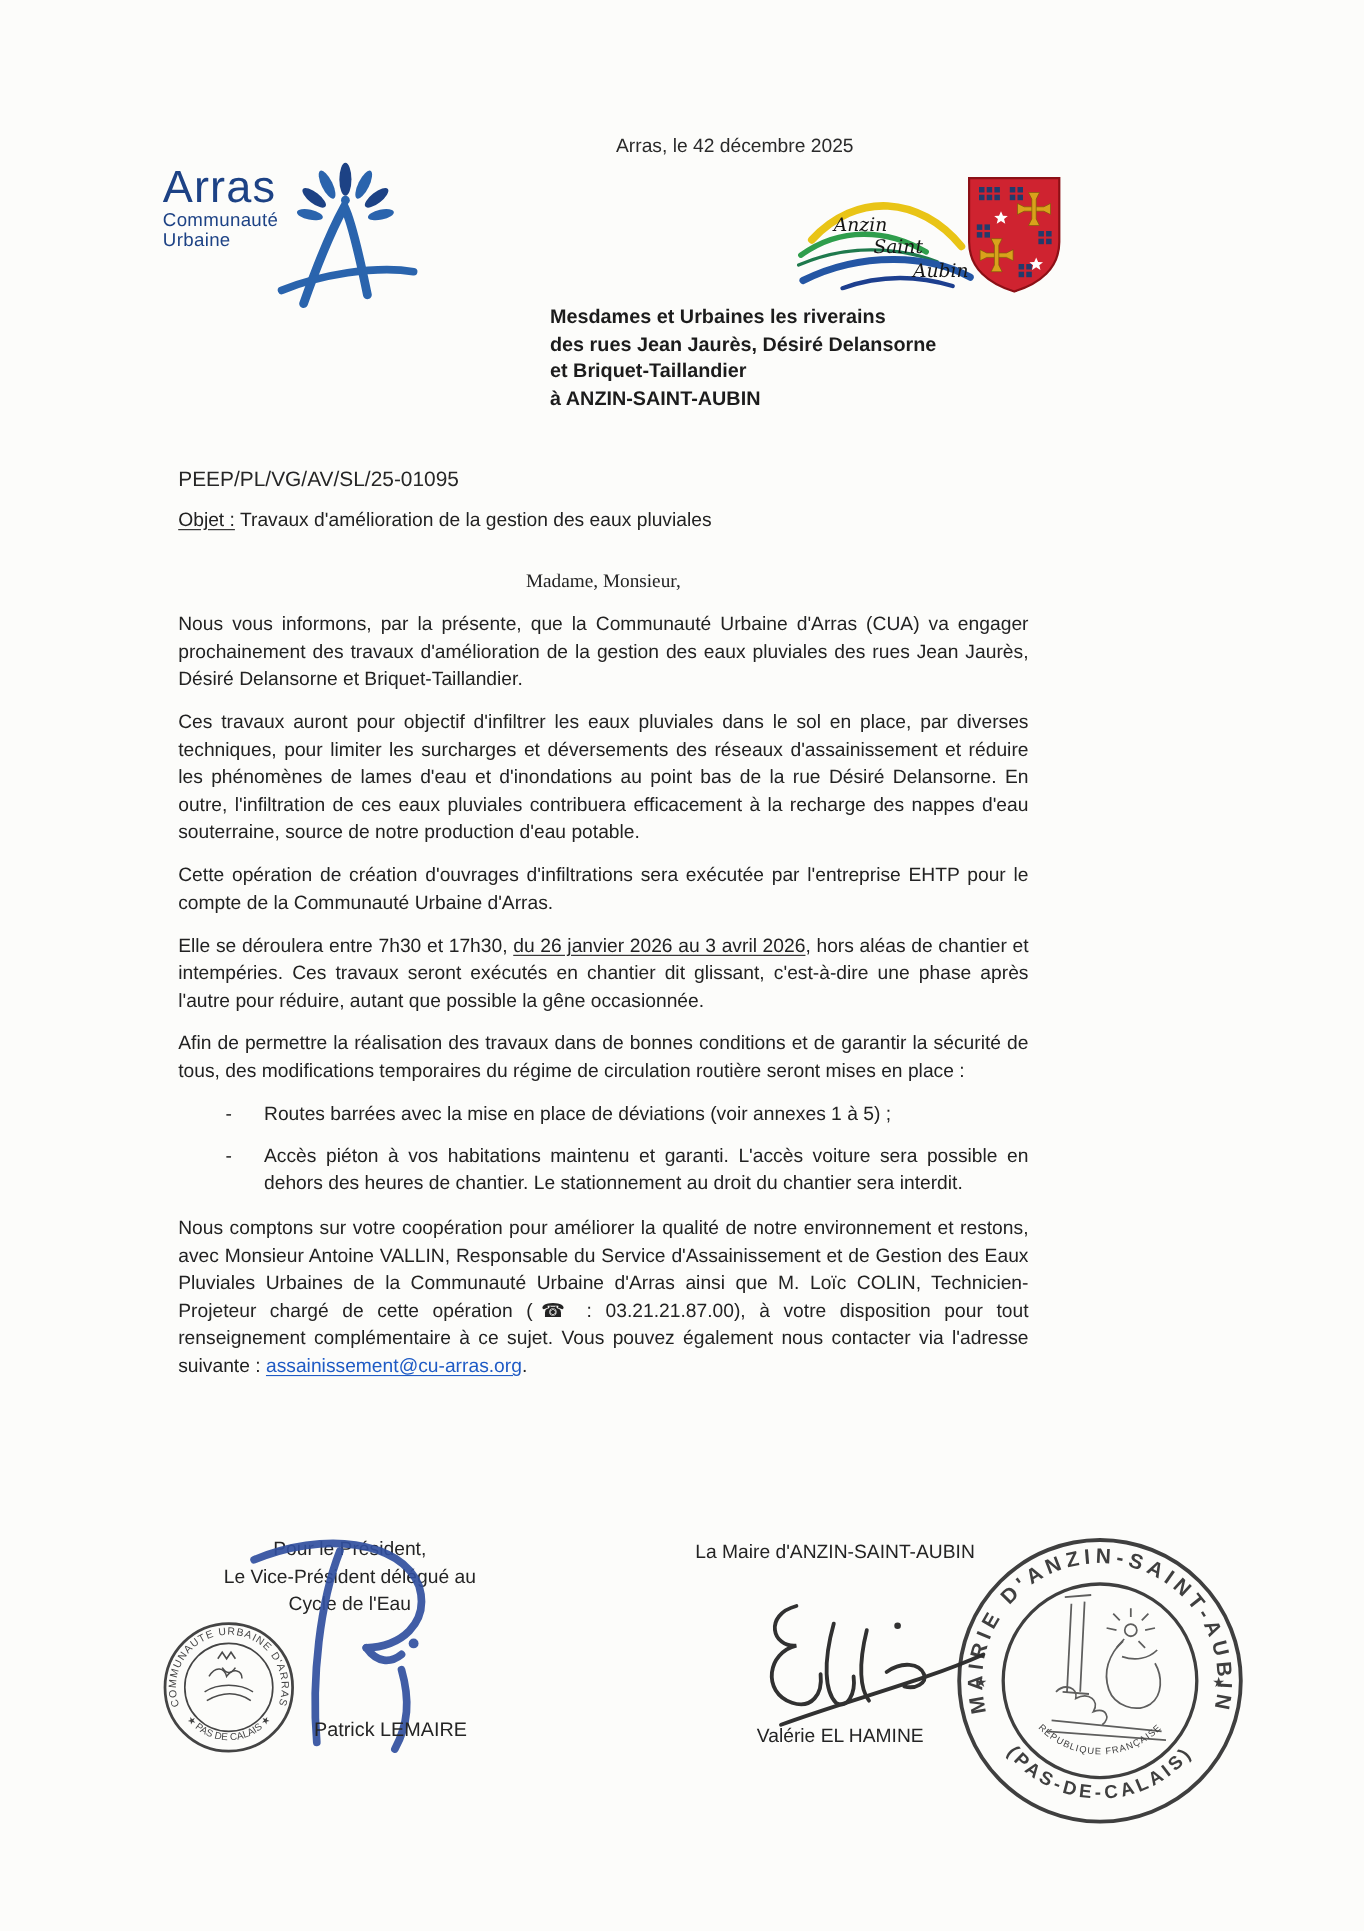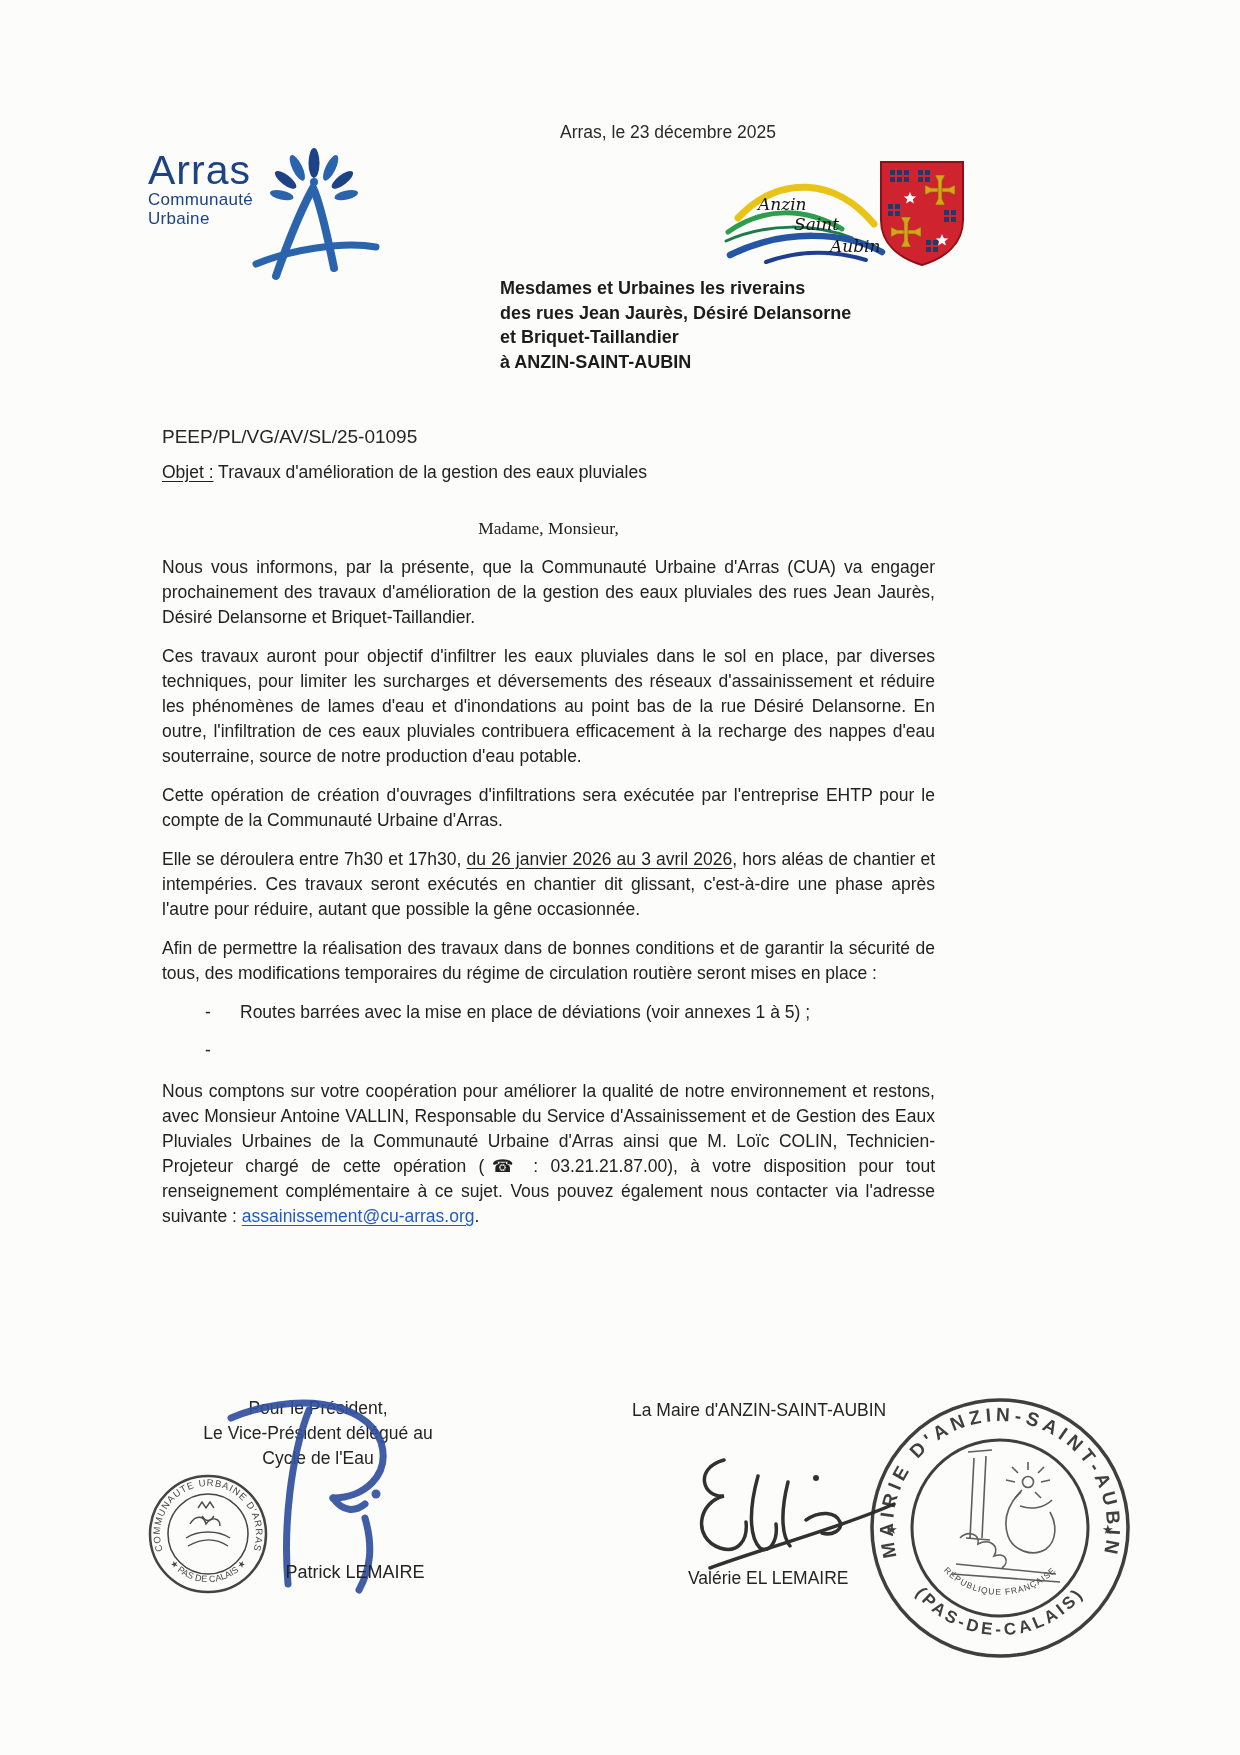--- a/index.html
+++ b/index.html
@@ -55,21 +55,21 @@
   .sig-blue{left:213px;top:1396px;}
   .sig-black{left:690px;top:1446px;}
 
   .stamp-txt{font-family:"Liberation Sans",sans-serif;fill:#2b2b2b;}
 </style>
 </head>
 <body>
 
 <div>
 
-  <div class="abs date">Arras, le 23 décembre 2025</div>
+  <div class="abs date">Arras, le 42 décembre 2025</div>
 
   <div class="abs arras-logo">
     <div class="arras-name">Arras</div>
     <div class="arras-sub">Communauté</div>
     <div class="arras-sub">Urbaine</div>
     <svg class="arras-mark" width="140" height="140" viewBox="0 0 140 140">
       <g transform="translate(64,56)" fill="#2a64ad">
         <ellipse transform="rotate(-78)" cx="0" cy="-33" rx="4.5" ry="12"></ellipse>
         <ellipse transform="rotate(-52)" cx="0" cy="-36" rx="5" ry="13" fill="#1d4285"></ellipse>
         <ellipse transform="rotate(-26)" cx="0" cy="-38" rx="5" ry="14"></ellipse>
@@ -168,20 +168,21 @@
     <p>Cette opération de création d'ouvrages d'infiltrations sera exécutée par l'entreprise EHTP pour le compte de la Communauté Urbaine d'Arras.</p>
     <p><span>Elle se déroulera entre 7h30 et 17h30, </span><span class="u">du 26 janvier 2026 au 3 avril 2026</span><span>, hors aléas de chantier et intempéries. Ces travaux seront exécutés en chantier dit glissant, c'est-à-dire une phase après l'autre pour réduire, autant que possible la gêne occasionnée.</span></p>
     <p>Afin de permettre la réalisation des travaux dans de bonnes conditions et de garantir la sécurité de tous, des modifications temporaires du régime de circulation routière seront mises en place :</p>
     <div class="bullets">
       <div class="bullet">
         <span class="marker">-</span>
         <span class="btext">Routes barrées avec la mise en place de déviations (voir annexes 1 à 5) ;</span>
       </div>
       <div class="bullet">
         <span class="marker">-</span>
+        <span class="btext">Accès piéton à vos habitations maintenu et garanti. L'accès voiture sera possible en dehors des heures de chantier. Le stationnement au droit du chantier sera interdit.</span>
       </div>
     </div>
     <p><span>Nous comptons sur votre coopération pour améliorer la qualité de notre environnement et restons, avec Monsieur Antoine VALLIN, Responsable du Service d'Assainissement et de Gestion des Eaux Pluviales Urbaines de la Communauté Urbaine d'Arras ainsi que M. Loïc COLIN, Technicien-Projeteur chargé de cette opération (☎ : 03.21.21.87.00), à votre disposition pour tout renseignement complémentaire à ce sujet. Vous pouvez également nous contacter via l'adresse suivante : </span><a class="mail">assainissement@cu-arras.org</a><span>.</span></p>
   </div>
 
   <div class="abs sig-left">
     <div>Pour le Président,</div>
     <div>Le Vice-Président délégué au</div>
     <div>Cycle de l'Eau</div>
   </div>
@@ -222,21 +223,21 @@
     <g fill="none" stroke="#1c1c1c" stroke-width="3.5" stroke-linecap="round" opacity="0.9">
       <path d="M34 14 C4 22 12 52 34 50 C8 56 2 92 30 102 C48 108 58 94 56 76"></path>
       <path d="M68 30 C58 66 60 92 70 102 C80 108 88 94 86 78"></path>
       <path d="M98 36 C90 68 92 90 100 100"></path>
       <path d="M116 74 C130 64 146 66 150 76 C153 84 142 90 132 87"></path>
       <path d="M20 122 C80 100 150 82 204 58"></path>
     </g>
     <circle cx="126" cy="32" r="3" fill="#1c1c1c" opacity="0.9"></circle>
   </svg>
 
-  <div class="abs sig-right-name">Valérie EL LEMAIRE</div>
+  <div class="abs sig-right-name">Valérie EL HAMINE</div>
 
   <svg class="abs stamp-right" width="280" height="280" viewBox="0 0 280 280">
     <circle cx="140" cy="140" r="128" fill="none" stroke="#2b2b2b" stroke-width="3.5"></circle>
     <circle cx="140" cy="140" r="88" fill="none" stroke="#2b2b2b" stroke-width="3"></circle>
     <defs>
       <path id="mairieTop" d="M47.3 193.5 A107 107 0 1 1 232.7 193.5" fill="none"></path>
       <path id="mairieBot" d="M47.3 193.5 A107 107 0 0 0 232.7 193.5" fill="none"></path>
       <path id="mairieInner" d="M75 172 A78 78 0 0 0 205 172" fill="none"></path>
     </defs>
     <text class="stamp-txt" font-size="19" letter-spacing="4.5" font-weight="600"><textPath href="#mairieTop" startOffset="50%" text-anchor="middle">MAIRIE D'ANZIN-SAINT-AUBIN</textPath></text>

